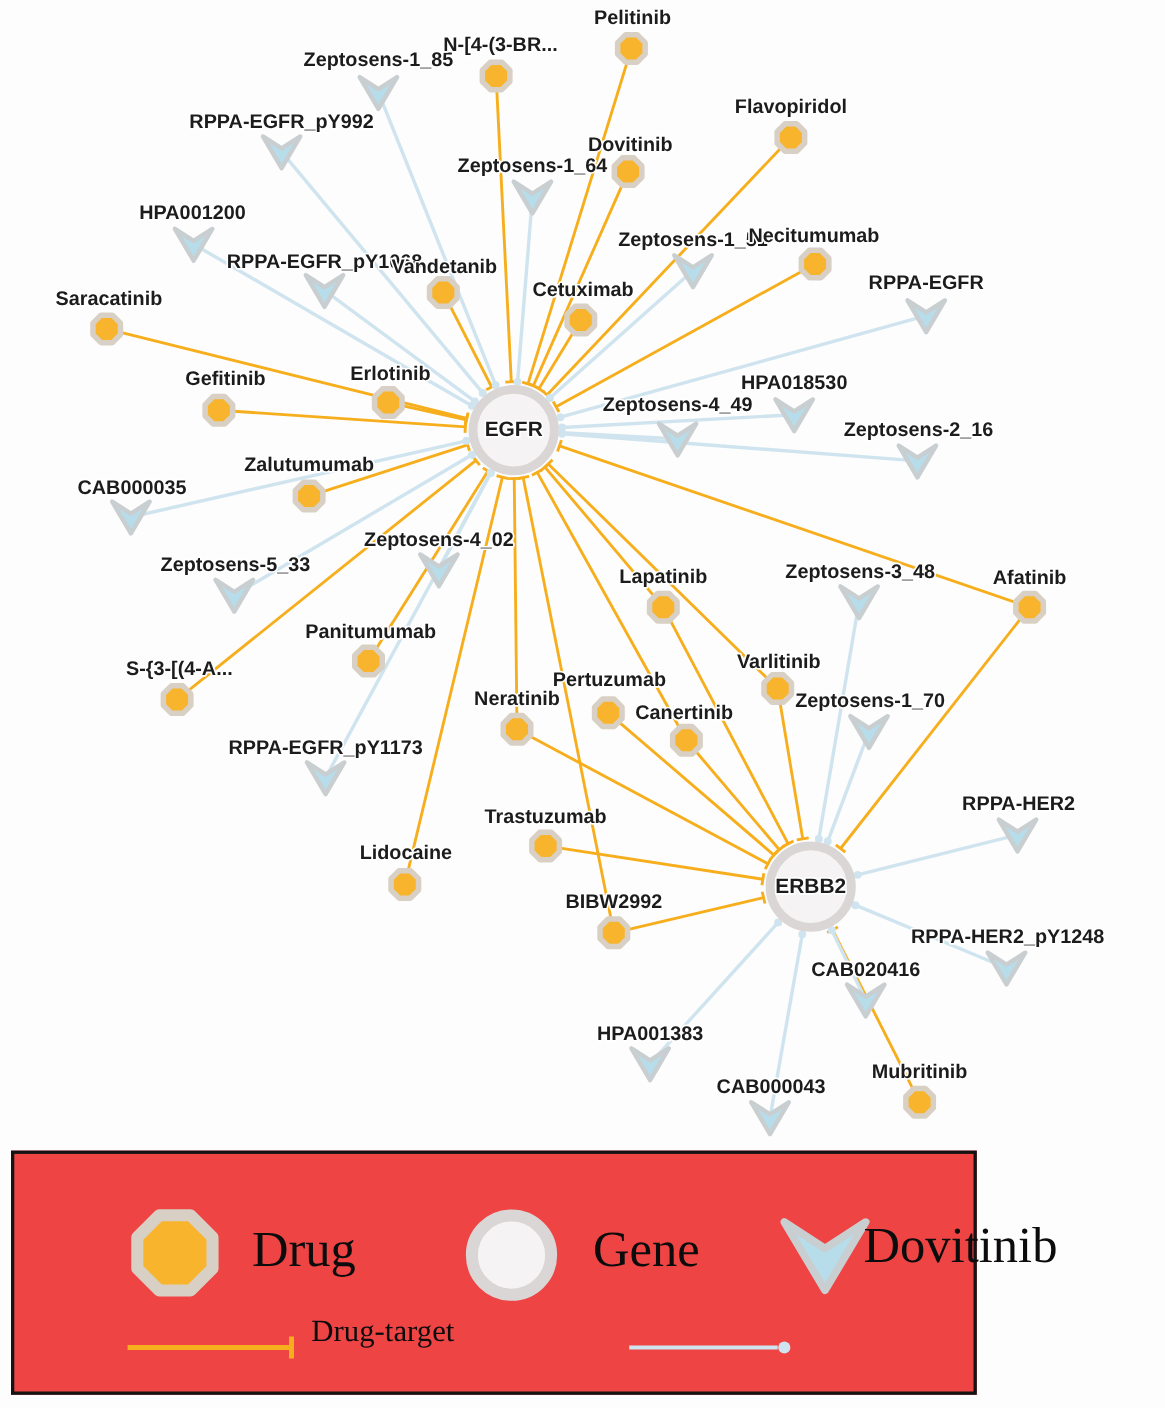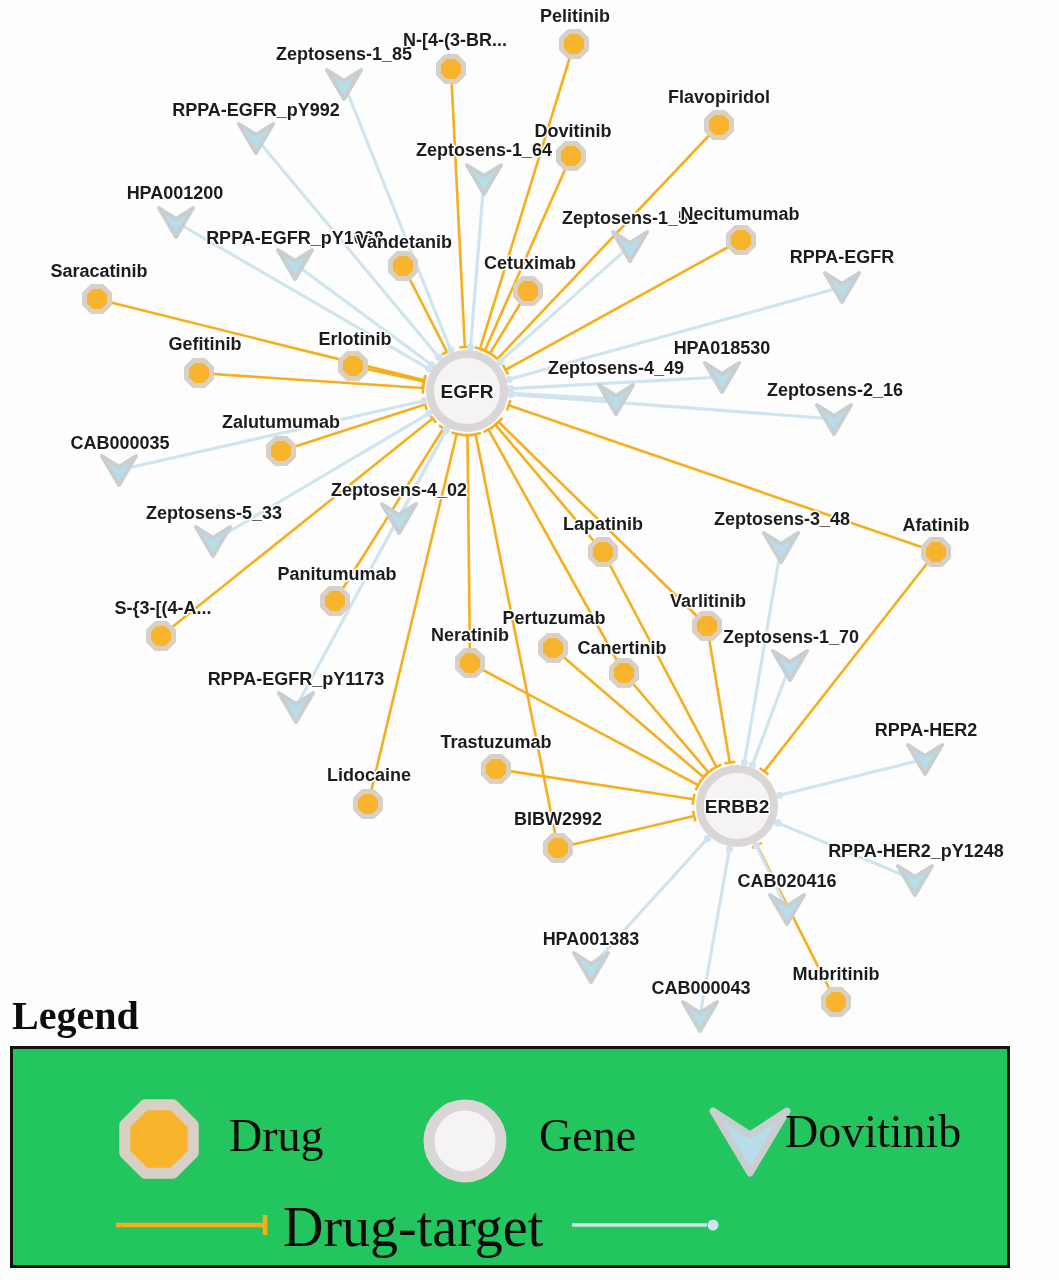--- a/index.html
+++ b/index.html
@@ -13,30 +13,30 @@
     stroke:#ffffff; stroke-width:3px; paint-order:stroke; stroke-linejoin:round;
     dominant-baseline:central;
   }
   .gene-label { font-size:19px; }
   .legend-title {
     position:absolute; left:12px; top:992px;
     font-family:"Liberation Serif", serif; font-weight:700; font-size:40px;
     color:var(--legend-text,#0c0c0c);
   }
   .legend-box {
-    position:absolute; left:10px; top:1046px; width:1000px; height:222px;
-    border:3px solid #141414; background:#22c55e;
+    position:absolute; left:10px; top:1046px; width:878px; height:222px;
+    border:3px solid #141414; background:#ef4444;
   }
   .leg-svg { position:absolute; }
   .leg-label {
     position:absolute; font-family:"Liberation Serif", serif;
     color:var(--legend-text,#0c0c0c); white-space:nowrap;
   }
   .leg-label.row1 { font-size:46px; }
-  .leg-label.row2 { font-size:56px; }
+  .leg-label.row2 { font-size:28px; }
 </style>
 </head>
 <body>
 
 <div class="figure">
 
   <svg id="graph" width="1059" height="1280">
       <g>
         <line x1="574" y1="44" x2="479.9653191622237" y2="348.95359112811565" stroke="#f7ae1c" stroke-width="2.6"></line>
         <line x1="474.7095180532381" y1="347.3329262328377" x2="485.22112027120926" y2="350.5742560233936" stroke="#f7ae1c" stroke-width="2.6"></line>
@@ -230,21 +230,20 @@
         <text x="554" y="618" text-anchor="middle" class="node-label">Pertuzumab</text>
         <text x="622" y="648" text-anchor="middle" class="node-label">Canertinib</text>
         <text x="496" y="742" text-anchor="middle" class="node-label">Trastuzumab</text>
         <text x="558" y="819" text-anchor="middle" class="node-label">BIBW2992</text>
         <text x="836" y="974" text-anchor="middle" class="node-label">Mubritinib</text>
         <text x="467" y="391" text-anchor="middle" class="node-label gene-label">EGFR</text>
         <text x="737" y="806" text-anchor="middle" class="node-label gene-label">ERBB2</text>
       </g>
     </svg>
 
-  <div class="legend-title">Legend</div>
 
   <div class="legend-box">
 
     <svg class="leg-svg" style="left:96px;top:40px" width="100" height="100">
       <polygon points="84.2,64.2 64.2,84.2 35.8,84.2 15.8,64.2 15.8,35.8 35.8,15.8 64.2,15.8 84.2,35.8" style="fill:var(--drug-fill);stroke:var(--drug-ring);stroke-width:11;stroke-linejoin:round"></polygon>
     </svg>
     <div class="leg-label row1" style="left:216px;top:60px">Drug</div>
 
     <svg class="leg-svg" style="left:404px;top:44px" width="96" height="96">
       <circle cx="48" cy="48" r="36" style="fill:var(--gene-fill);stroke:var(--gene-ring);stroke-width:11"></circle>

